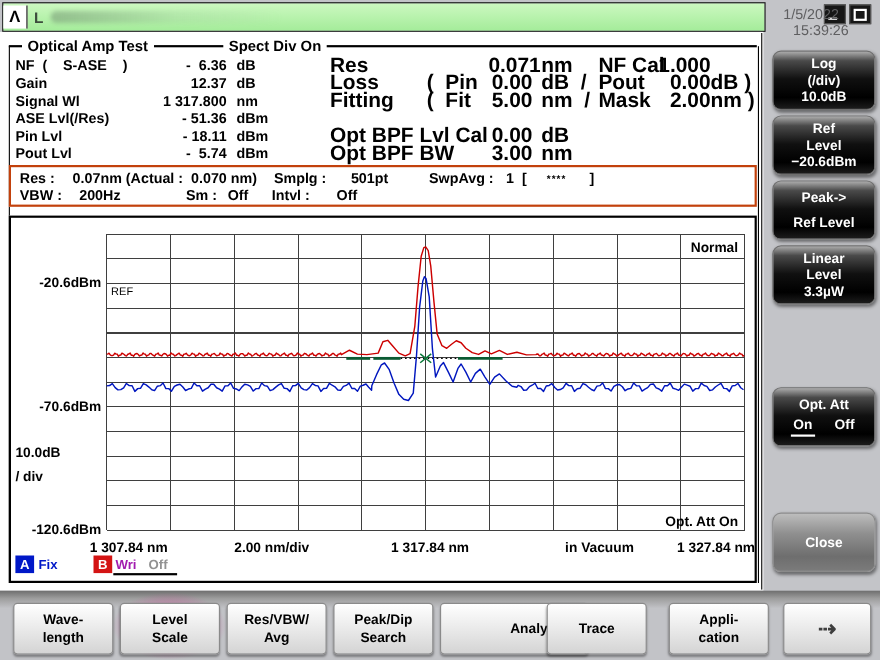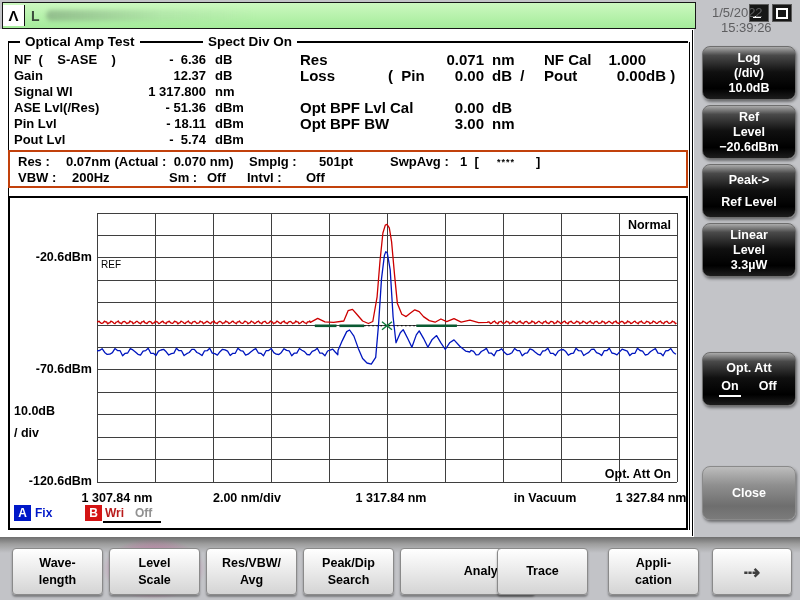--- a/index.html
+++ b/index.html
@@ -15,21 +15,21 @@
   .wb.min::after{content:"";position:absolute;left:3px;bottom:3px;width:8px;height:2px;background:#fff}
   .wb.max::after{content:"";position:absolute;left:3px;top:3px;width:8px;height:7px;border:2px solid #fff}
   
   #content{left:0;top:29px;width:694px;height:508px;background:#fff}
   #frame{left:8px;top:42px;width:680px;height:488px;border-left:1px solid #000;border-right:1px solid #000}
   #innerline{left:692px;top:30px;width:1px;height:506px;background:#000}
   #toprule{left:8px;top:41px;width:680px;height:2px;background:#000}
   .legend{position:absolute;top:34px;background:#fff;padding:0 5px;font-size:13.5px;white-space:pre}
   
   #left-params{left:14px;top:52px;font-size:13px}
-  #right-params{left:300px;top:52px;font-size:15px}
+  #right-params{left:300px;top:52px;font-size:19px}
   .prow,.rrow{display:flex;height:16px;line-height:16px}
   .pl{width:128px;white-space:pre}
   .pv{width:64px;text-align:right;white-space:pre}
   .pu{margin-left:9px;white-space:pre}
   .rl{width:88px;white-space:pre}
   .rp{width:56px;white-space:pre}
   .rv{width:40px;text-align:right;white-space:pre}
   .ru{width:52px;margin-left:8px;white-space:pre}
   .rl2{width:52px;white-space:pre}
   .rv2{width:50px;text-align:right;white-space:pre}
@@ -137,20 +137,29 @@
       <span class="ru2"></span>
     </div>
     <div class="rrow">
       <span class="rl">Loss</span>
       <span class="rp">(  Pin</span>
       <span class="rv">0.00</span>
       <span class="ru">dB  /</span>
       <span class="rl2">Pout</span>
       <span class="rv2">0.00</span>
       <span class="ru2">dB )</span>
+    </div>
+    <div class="rrow">
+      <span class="rl">Fitting</span>
+      <span class="rp">(  Fit</span>
+      <span class="rv">5.00</span>
+      <span class="ru">nm  /</span>
+      <span class="rl2">Mask</span>
+      <span class="rv2">2.00</span>
+      <span class="ru2">nm )</span>
     </div>
     <div class="rrow">
       <span class="rl"></span>
       <span class="rp"></span>
       <span class="rv"></span>
       <span class="ru"></span>
       <span class="rl2"></span>
       <span class="rv2"></span>
       <span class="ru2"></span>
     </div>
@@ -214,21 +223,21 @@
       <text class="xl" x="237" y="304" text-anchor="middle">2.00 nm/div</text>
       <text class="xl" x="381" y="304" text-anchor="middle">1 317.84 nm</text>
       <text class="xl" x="535" y="304" text-anchor="middle">in Vacuum</text>
       <text class="xl" x="641" y="304" text-anchor="middle">1 327.84 nm</text>
     </svg>
 </div>
 
 <div class="badge" style="left:14px;top:505px;background:#0018c8">A</div>
 <span class="bmode" style="left:35px;top:506px;color:#0018c8">Fix</span>
 <div class="badge" style="left:85px;top:505px;background:#d41414">B</div>
-<span class="bmode" style="left:105px;top:506px;color:#b91c1c">Wri</span>
+<span class="bmode" style="left:105px;top:506px;color:#a21caf">Wri</span>
 <span class="bmode" style="left:135px;top:506px;color:#929292">Off</span>
 <div id="b-underline" class="abs"></div>
 
 <div class="skey" style="top:46px">
   <span>Log</span>
   <span>(/div)</span>
   <span>10.0dB</span>
 </div>
 <div class="skey" style="top:105px">
   <span>Ref</span>

